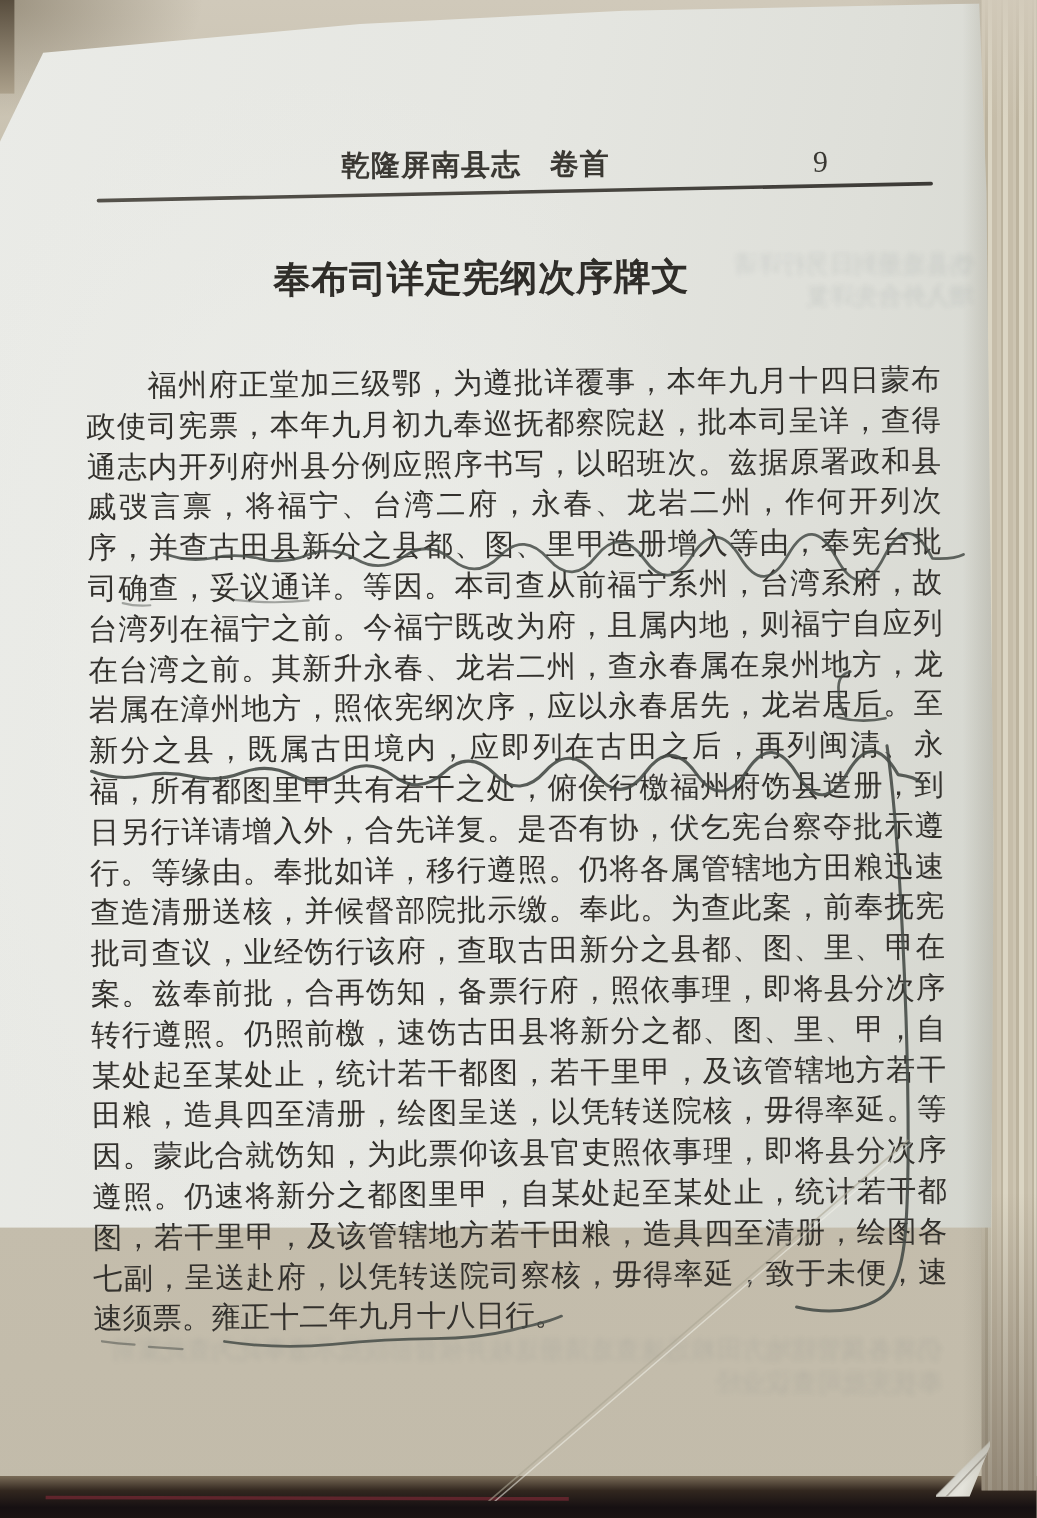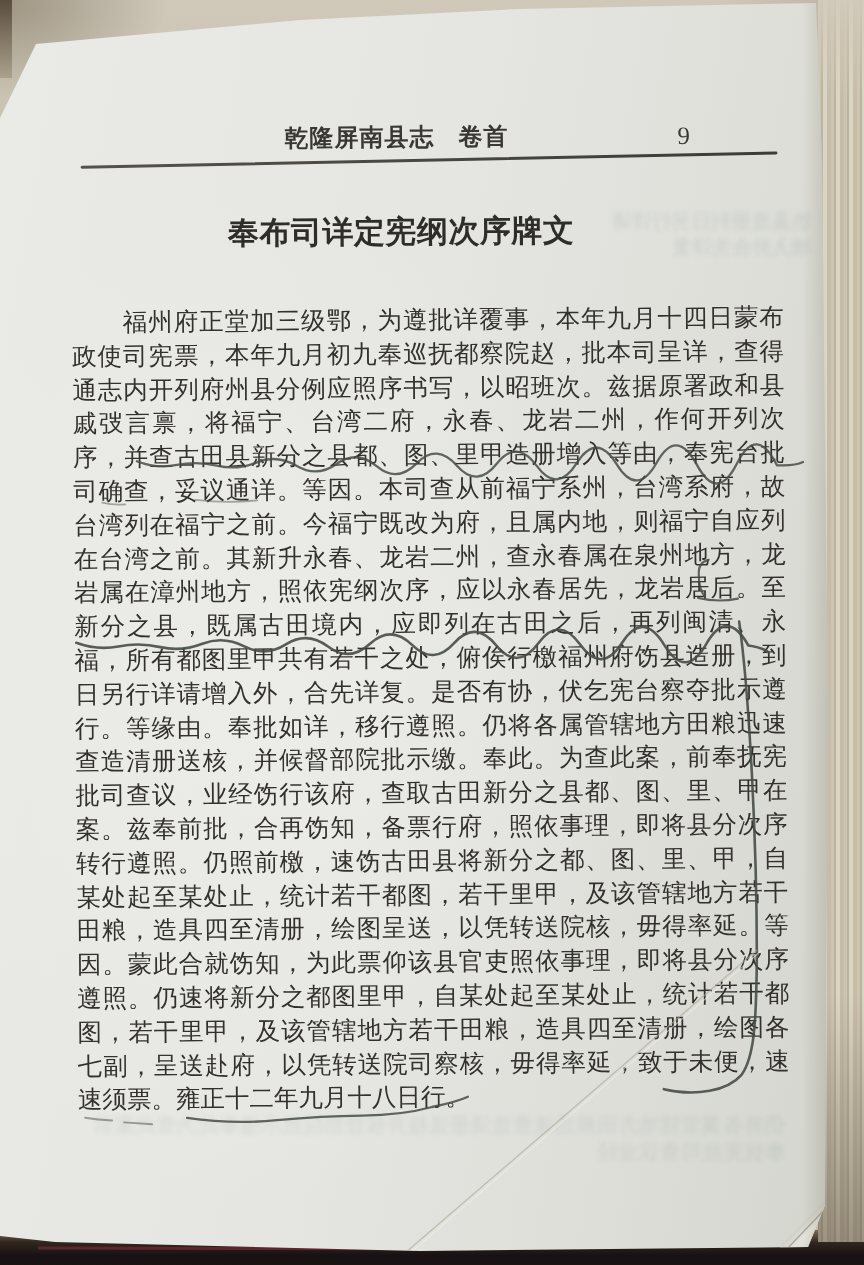--- a/index.html
+++ b/index.html
@@ -12,24 +12,24 @@
   .corner-dark{position:absolute;left:0;top:0;width:12px;height:78px;
     background:linear-gradient(180deg,#4c4132,#a89c86);opacity:.85;}
   .bottom-dark{position:absolute;left:0;top:1230px;width:864px;height:35px;
     background:linear-gradient(180deg,#7a6c58 0%,#32271f 35%,#161012 75%,#1b1413 100%);}
   .maroon-line{position:absolute;left:38px;top:1247px;width:436px;height:3px;
     background:#6e2731;opacity:.8;transform:rotate(.15deg);}
   .stack{position:absolute;left:818px;top:0;width:46px;height:1242px;
     background:repeating-linear-gradient(90deg,#cdc5b2 0 3px,#bcb39e 3px 5px,#dbd5c3 5px 9px,#c6bda9 9px 13px);}
   .stack::after{content:"";position:absolute;inset:0;
     background:linear-gradient(180deg,rgba(210,202,186,.9) 0%,rgba(210,202,186,0) 8%,rgba(120,105,84,0) 80%,rgba(80,66,52,.45) 100%);}
-  .page{position:absolute;left:0;top:0;width:864px;height:1265px;
+  .page{position:absolute;left:0;top:0;width:864px;height:1023px;
     clip-path:polygon(0 118px,36px 44px,300px 20px,520px 9px,816px 3px,822px 160px,828px 700px,825px 1205px,808px 1247px,420px 1251px,55px 1242px,0 1236px);
     background:radial-gradient(ellipse 520px 720px at 30% 55%, #ecede9 0%, rgba(236,237,233,0) 70%),
-               linear-gradient(100deg,#eaebe7 0%,#e5e6e1 45%,#dedfd9 72%,#d2d4cc 100%);border-radius:13px;}
+               linear-gradient(100deg,#eaebe7 0%,#e5e6e1 45%,#dedfd9 72%,#d2d4cc 100%);}
   .page::after{content:"";position:absolute;left:802px;top:0;width:26px;height:1265px;
     background:linear-gradient(90deg,rgba(140,135,118,0),rgba(140,135,118,.3));}
   .dogear{position:absolute;left:780px;top:1198px;width:48px;height:54px;
     background:linear-gradient(135deg,rgba(0,0,0,0) 46%,#d2d1c9 48%,#e5e4dc 62%,#cccbc2 100%);}
   .content{position:absolute;left:0;top:0;width:864px;height:1265px;
     transform:rotate(-.45deg);transform-origin:430px 600px;color:#32302c;}
   .running-header{position:absolute;left:30px;top:121px;width:740px;text-align:center;
     font-size:24px;font-weight:700;letter-spacing:1px;color:#3a3833;}
   .hdr-gap{display:inline-block;width:24px;}
   .page-number{position:absolute;left:681px;top:124px;font-size:25px;color:#3a3833;}

